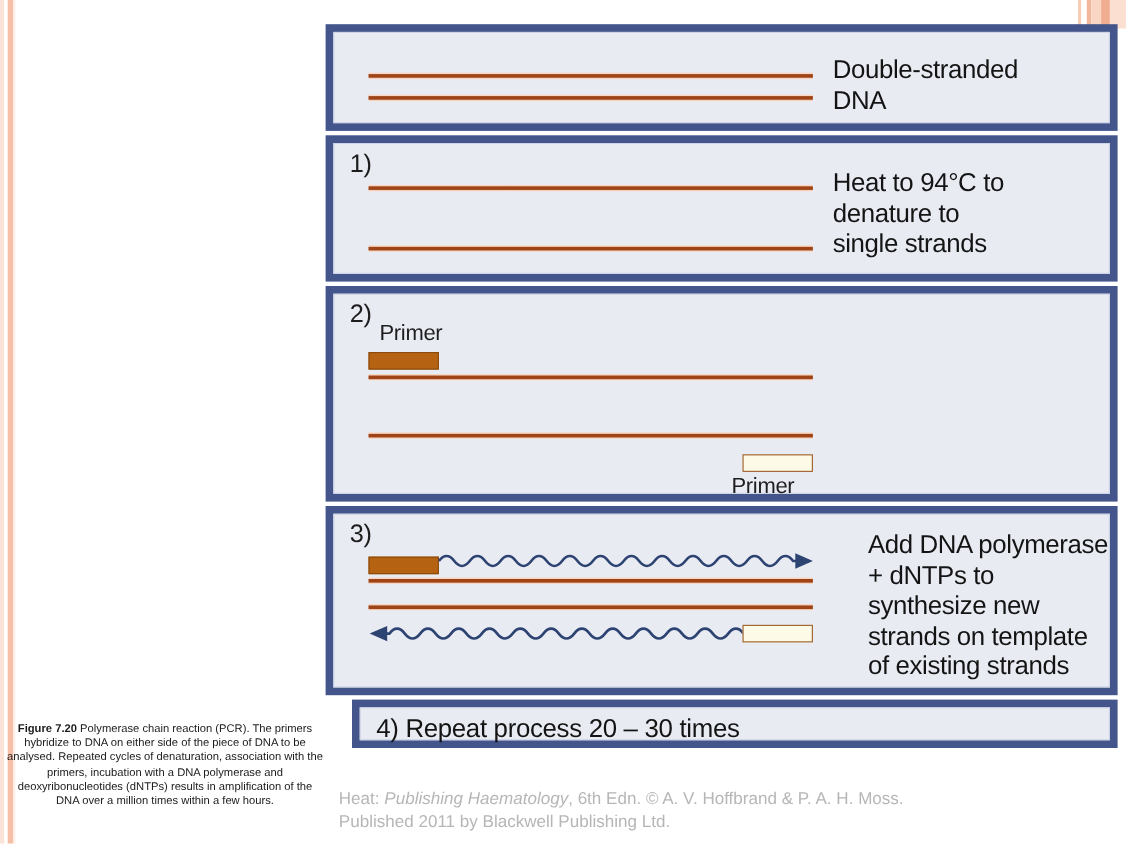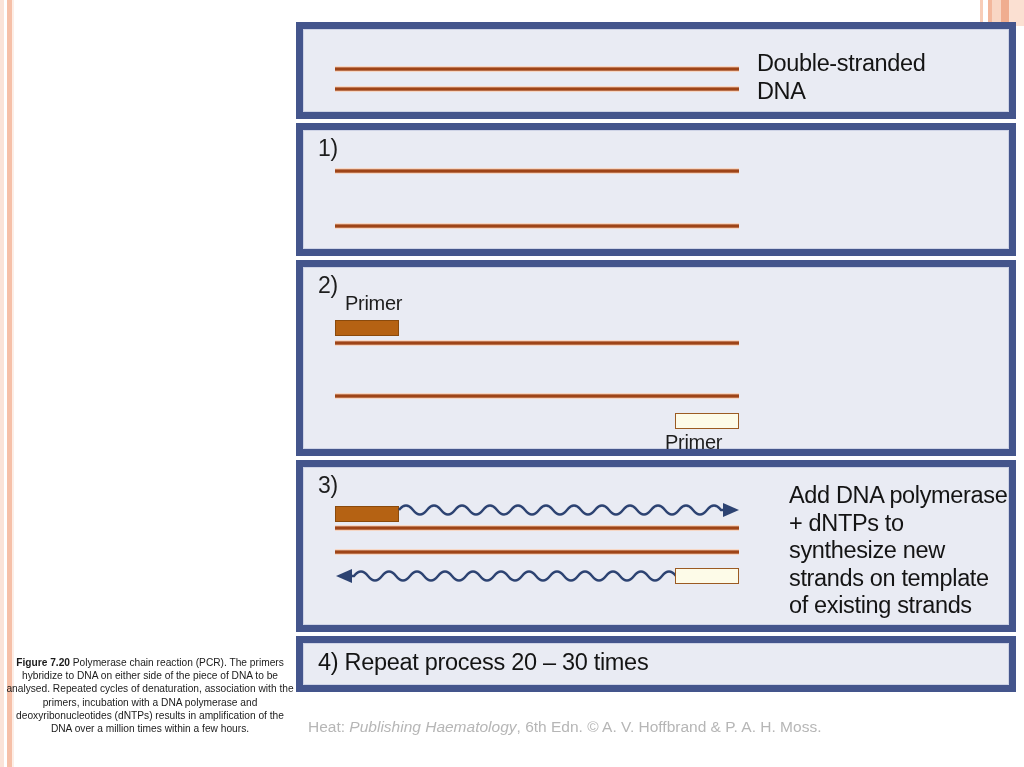--- a/index.html
+++ b/index.html
@@ -79,21 +79,21 @@
   .primer-label{
     position:absolute;font-size:20px;color:#1d1d1d;letter-spacing:-0.3px;
   }
   .wavy{position:absolute;}
 
   
   #panel-0{height:97px;}
   #panel-1{height:133px;}
   #panel-2{height:196px;}
   #panel-3{height:172px;}
-  #panel-4{height:56px;}
+  #panel-4{height:44px;margin-left:24px;}
 
   #repeat-text{
     position:absolute;left:14px;top:5px;
     font-size:23.5px;color:#141414;letter-spacing:-0.3px;
   }
 
   
   #attribution{
     position:absolute;left:308px;top:716px;width:700px;
     font-size:15.5px;line-height:21px;color:#b6b6b6;
@@ -134,20 +134,23 @@
       <div class="caption-text" style="left:453px;top:20px;width:250px;white-space:pre-line;">Double-stranded
 DNA</div>
     </div>
   </div>
 
   <div class="panel" id="panel-1">
     <div class="panel-inner">
       <div class="step-num">1)</div>
       <div class="strand" style="left:31px;top:37px;width:404px;"></div>
       <div class="strand" style="left:31px;top:92px;width:404px;"></div>
+      <div class="caption-text" style="left:453px;top:22px;width:252px;white-space:pre-line;">Heat to 94°C to
+denature to
+single strands</div>
     </div>
   </div>
 
   <div class="panel" id="panel-2">
     <div class="panel-inner">
       <div class="step-num">2)</div>
       <div class="primer-label" style="left:41px;top:24px;">Primer</div>
       <div class="primer-filled" style="left:31px;top:52px;width:64px;"></div>
       <div class="strand" style="left:31px;top:72px;width:404px;"></div>
       <div class="strand" style="left:31px;top:125px;width:404px;"></div>
@@ -188,13 +191,14 @@
   <div class="panel" id="panel-4">
     <div class="panel-inner">
       <div id="repeat-text">4) Repeat process 20 – 30 times</div>
     </div>
   </div>
 
 </div>
 
 <div id="attribution">
   <span>Heat: </span><em>Publishing Haematology</em><span>, 6th Edn. © A. V. Hoffbrand &amp; P. A. H. Moss.</span><br>
+  <span>Published 2011 by Blackwell Publishing Ltd.</span>
 </div>
 
 </body></html>

